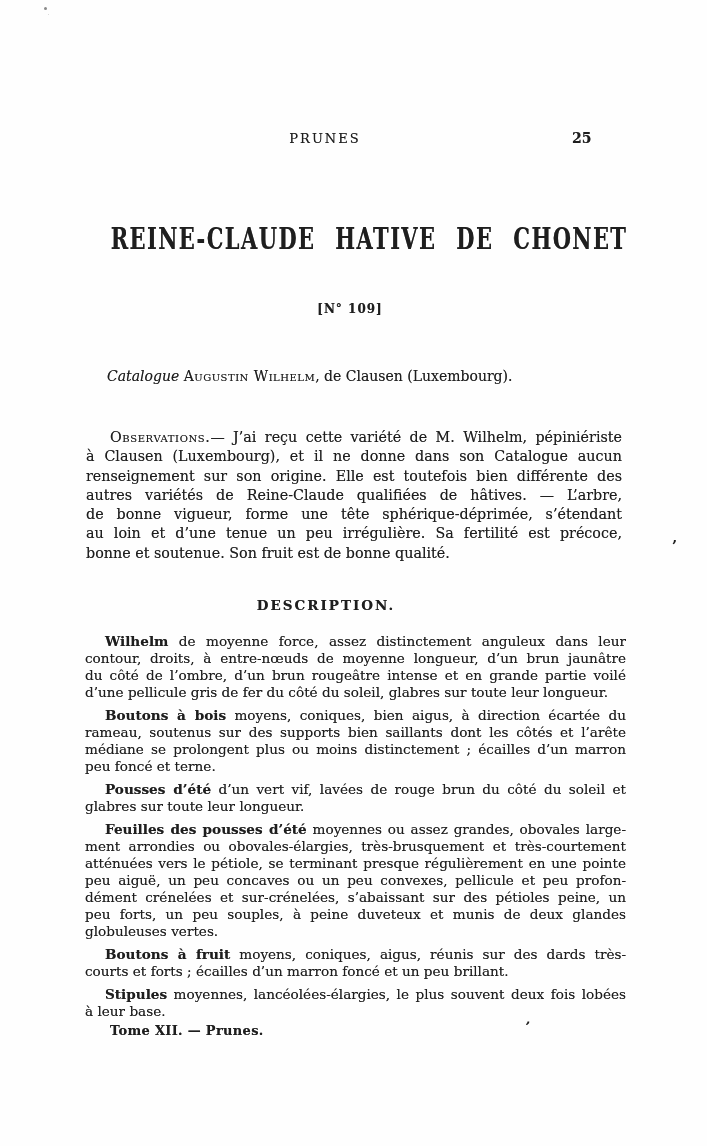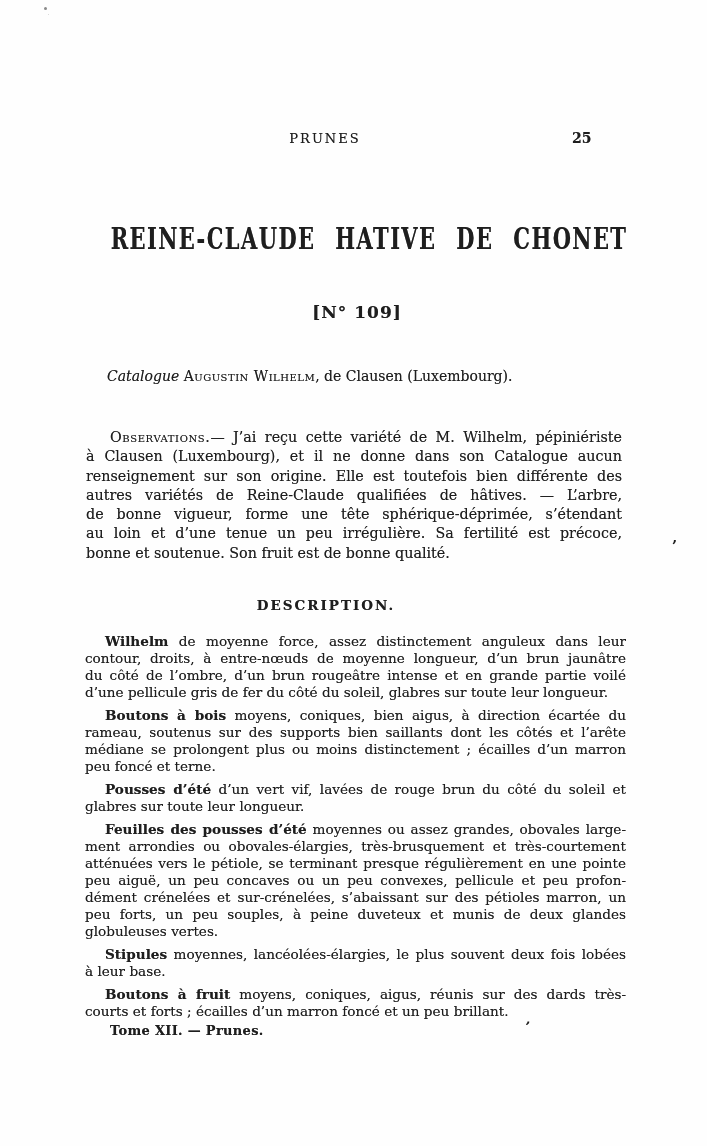--- a/index.html
+++ b/index.html
@@ -24,22 +24,22 @@
     position:absolute;top:221px;left:0;width:680px;text-align:center;
   }
   .main-title{
     display:inline-block;
     font-size:30px;font-weight:bold;
     letter-spacing:2px;word-spacing:16px;
     transform:scaleX(0.70);transform-origin:50% 50%;
     white-space:nowrap;
   }
   .number-line{
-    position:absolute;top:302px;left:7px;width:700px;text-align:center;
-    font-size:17px;font-weight:bold;letter-spacing:1px;
+    position:absolute;top:302px;left:0;width:700px;text-align:center;
+    font-size:12px;font-weight:bold;letter-spacing:1px;
   }
   .catalogue{
     position:absolute;top:368px;left:107px;width:520px;
     font-size:14px;
   }
   .catalogue .seg-italic{font-style:italic;margin-top:27px;}
   .catalogue .seg-sc{font-variant:small-caps;letter-spacing:0.5px;}
   .observations{
     position:absolute;top:428px;left:86px;width:536px;
     font-size:14.3px;line-height:19.3px;
@@ -123,31 +123,31 @@
       </div>
       <div class="para">
         <div class="line indent"><span class="lead-bold">Pousses d’été</span> d’un vert vif, lavées de rouge brun du côté du soleil et</div>
         <div class="line last">glabres sur toute leur longueur.</div>
       </div>
       <div class="para">
         <div class="line indent"><span class="lead-bold">Feuilles des pousses d’été</span> moyennes ou assez grandes, obovales large-</div>
         <div class="line">ment arrondies ou obovales-élargies, très-brusquement et très-courtement</div>
         <div class="line">atténuées vers le pétiole, se terminant presque régulièrement en une pointe</div>
         <div class="line">peu aiguë, un peu concaves ou un peu convexes, pellicule et peu profon-</div>
-        <div class="line">dément crénelées et sur-crénelées, s’abaissant sur des pétioles marron, un</div>
+        <div class="line">dément crénelées et sur-crénelées, s’abaissant sur des pétioles peine, un</div>
         <div class="line">peu forts, un peu souples, à peine duveteux et munis de deux glandes</div>
         <div class="line last">globuleuses vertes.</div>
       </div>
       <div class="para">
+        <div class="line indent"><span class="lead-bold">Boutons à fruit</span> moyens, coniques, aigus, réunis sur des dards très-</div>
+        <div class="line last">courts et forts ; écailles d’un marron foncé et un peu brillant.</div>
+      </div>
+      <div class="para">
         <div class="line indent"><span class="lead-bold">Stipules</span> moyennes, lancéolées-élargies, le plus souvent deux fois lobées</div>
         <div class="line last">à leur base.</div>
-      </div>
-      <div class="para">
-        <div class="line indent"><span class="lead-bold">Boutons à fruit</span> moyens, coniques, aigus, réunis sur des dards très-</div>
-        <div class="line last">courts et forts ; écailles d’un marron foncé et un peu brillant.</div>
       </div>
     </div>
 
   <div class="stray-right">’</div>
 
   <div class="footer-note">Tome XII. — Prunes.</div>
 
   <div class="stray-footer">’</div>
 
 </div>

